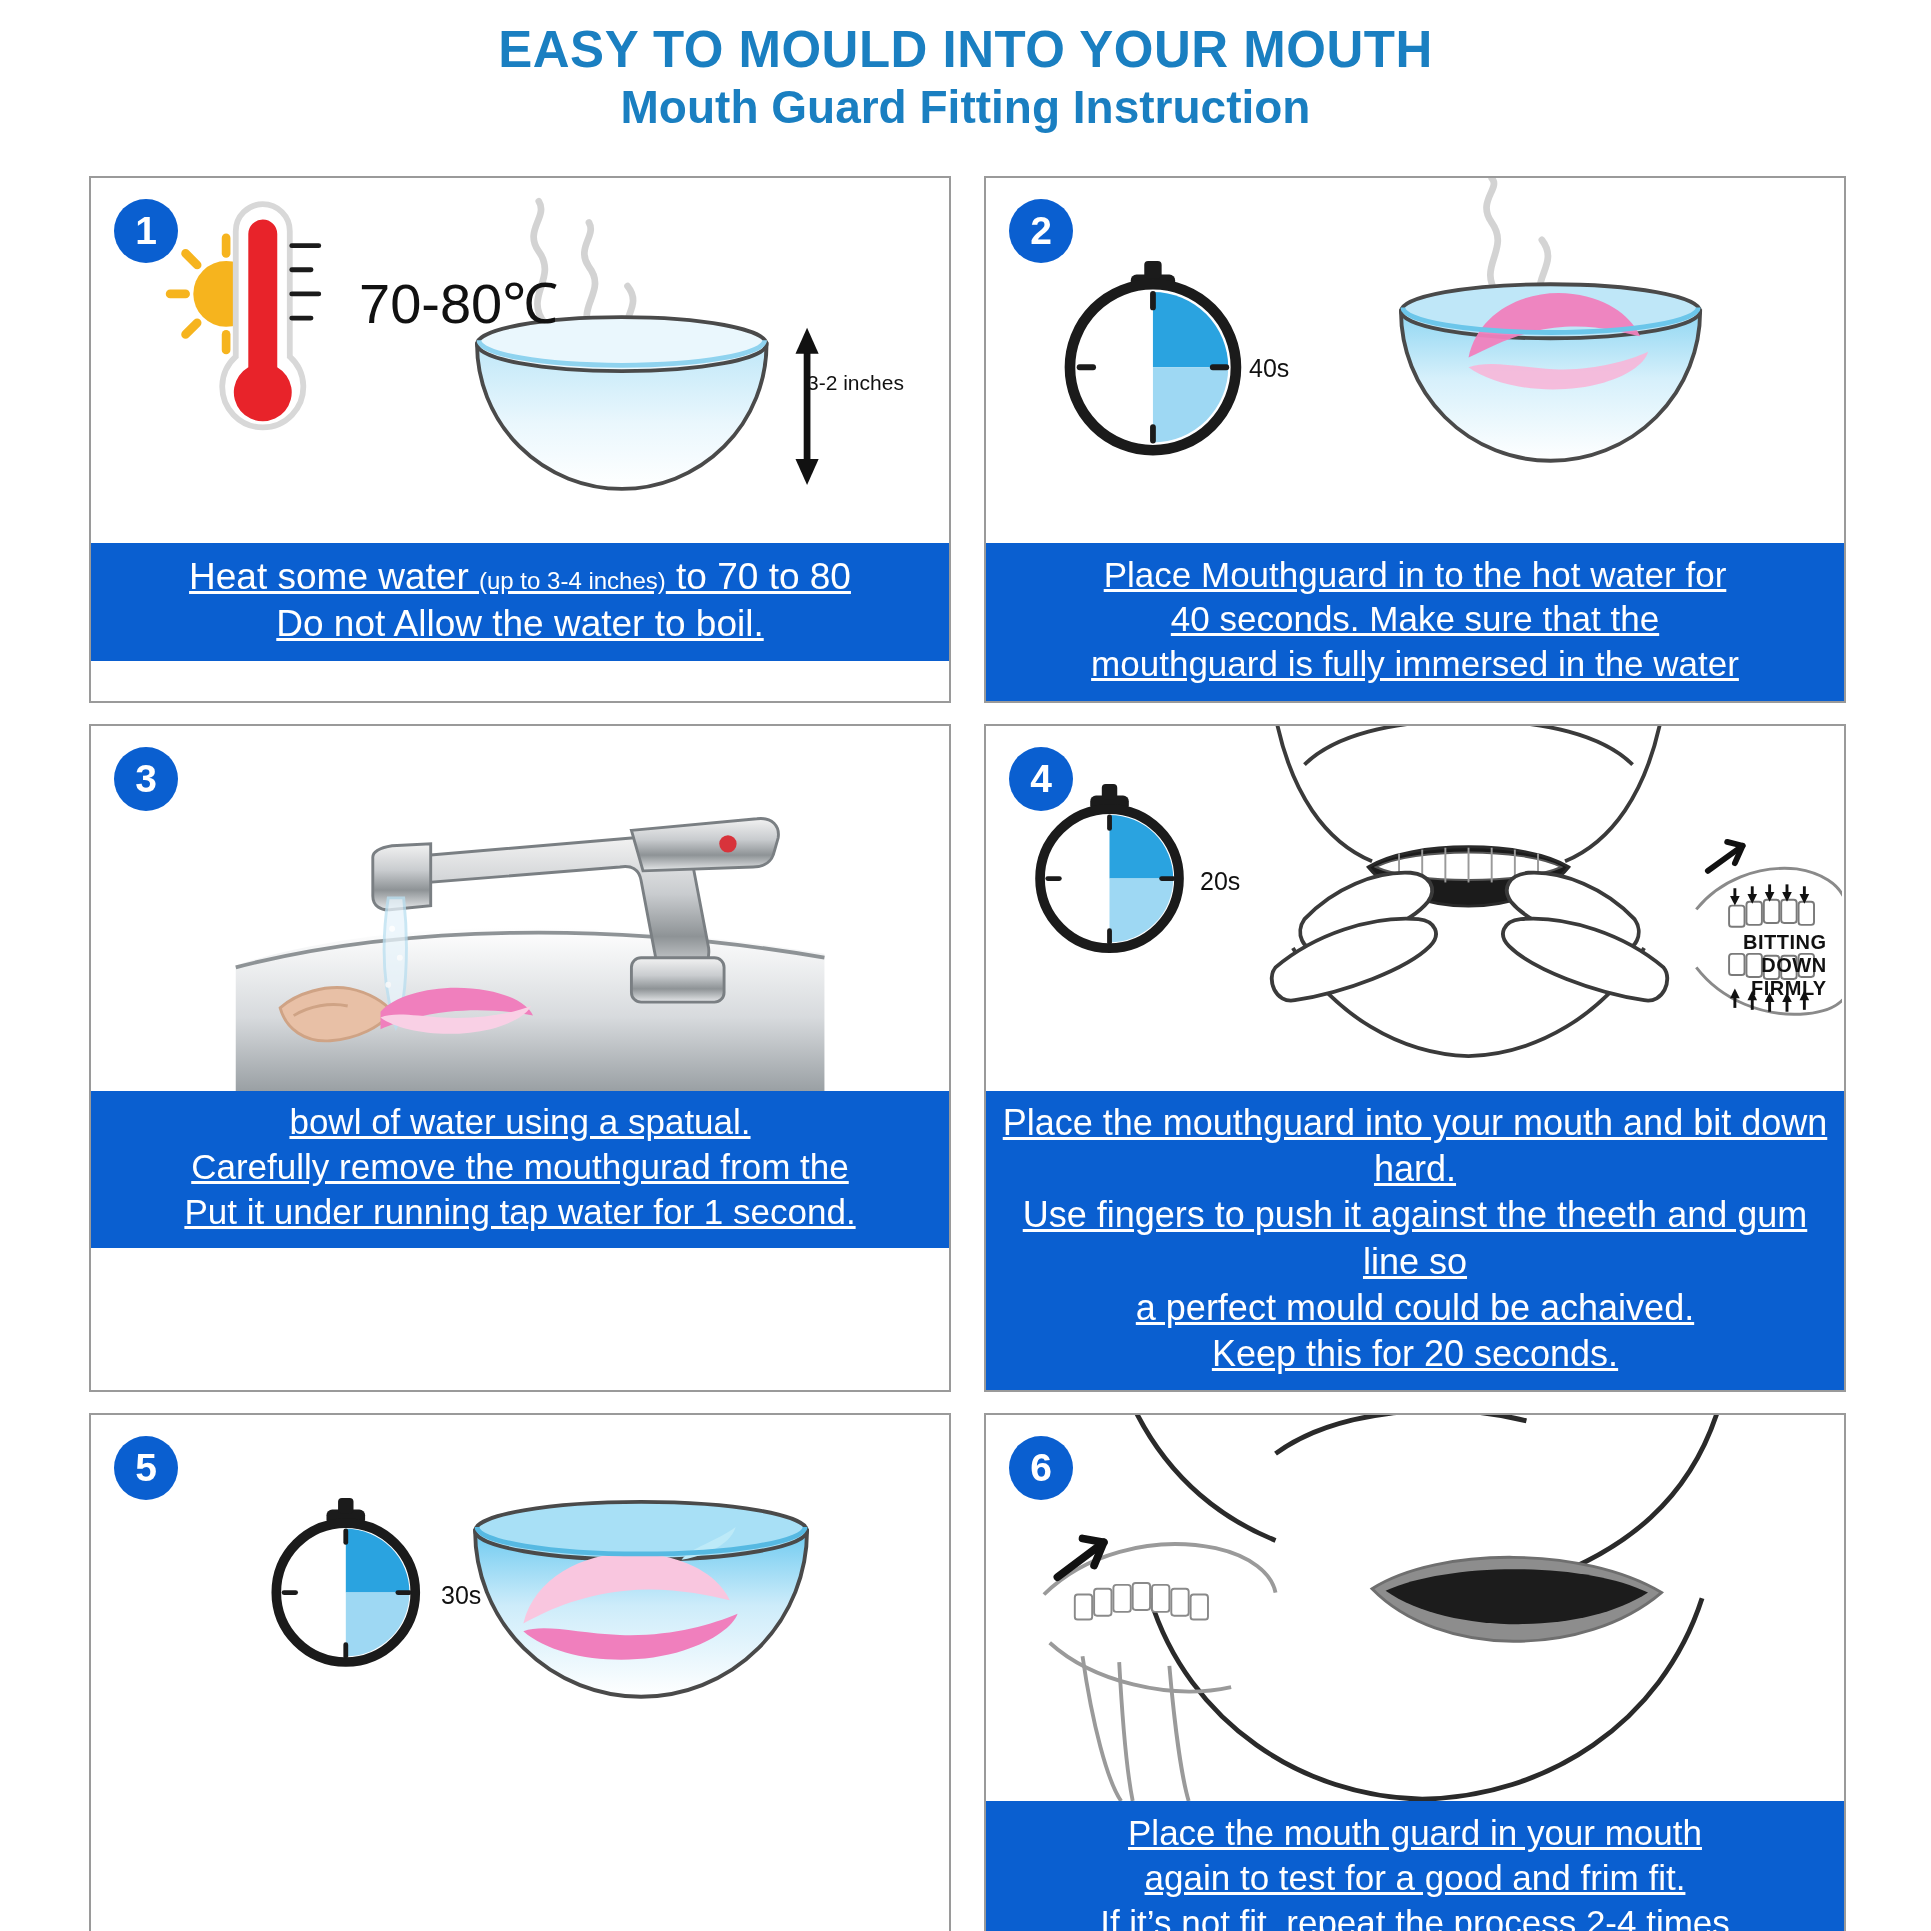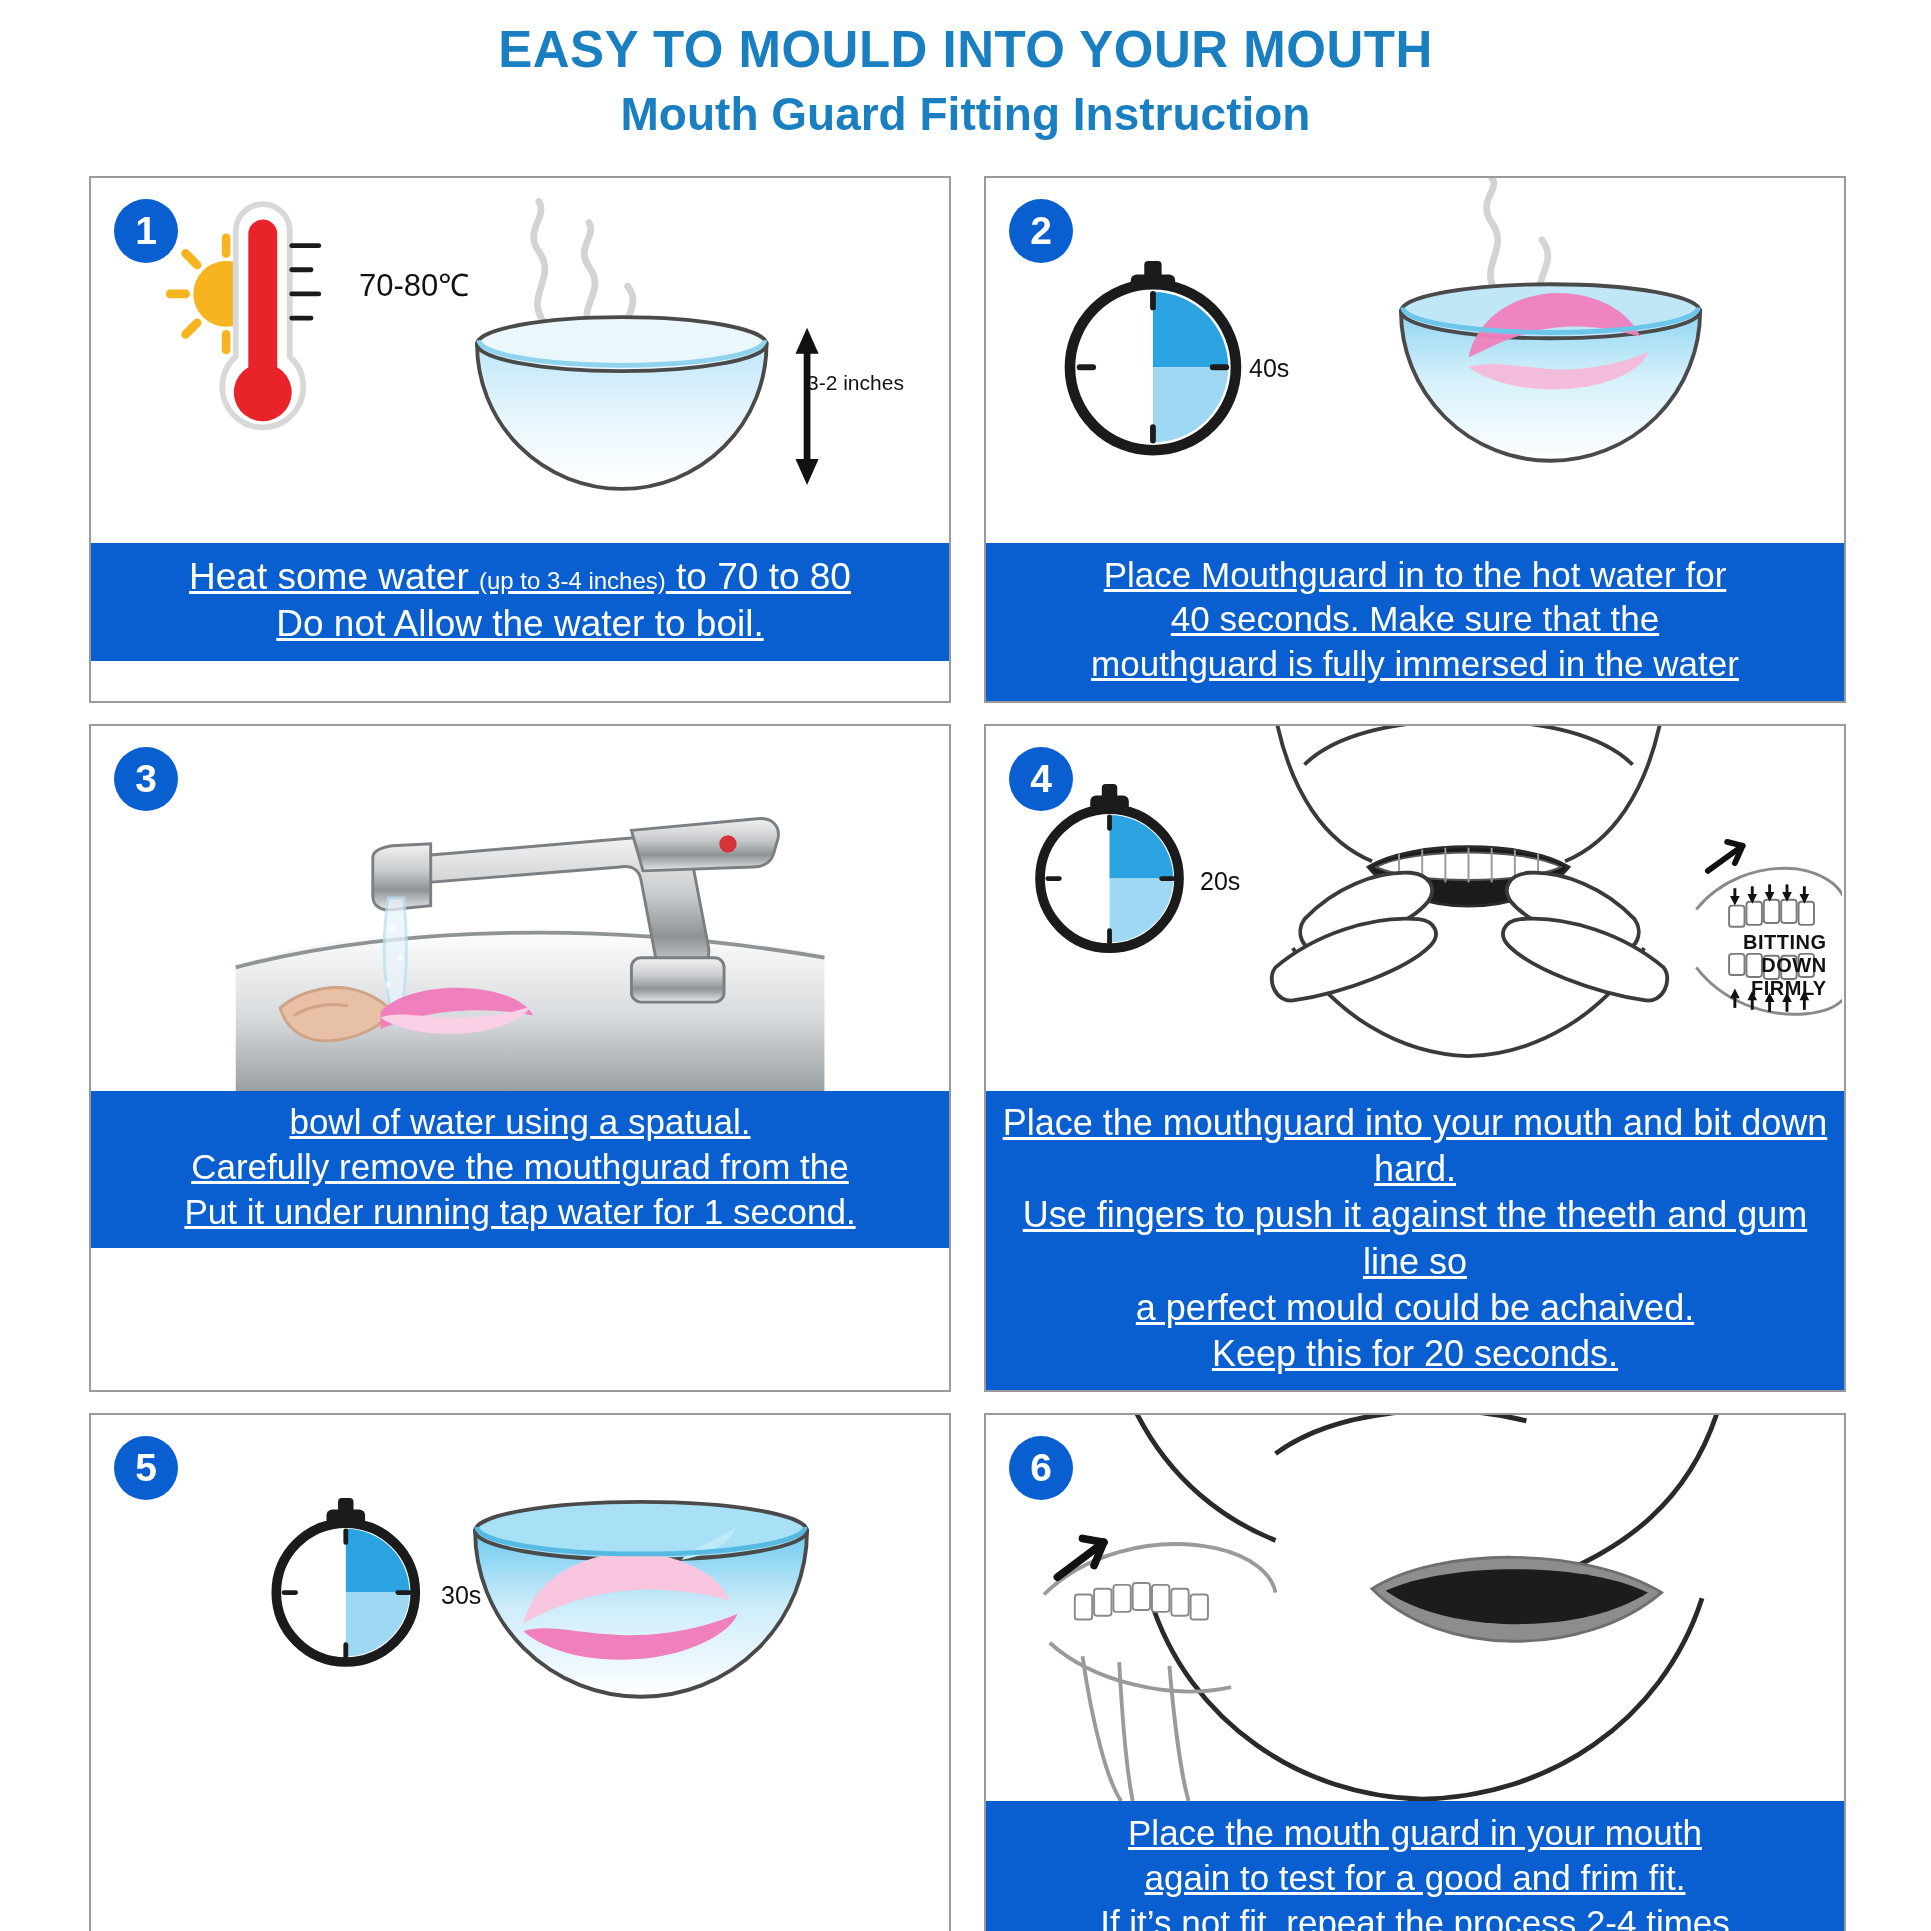--- a/index.html
+++ b/index.html
@@ -30,21 +30,21 @@
     font-weight: bold;
     color: #1a7fc1;
     letter-spacing: 0.5px;
     line-height: 1.12;
   }
   .header .line2 {
     font-size: 46px;
     font-weight: bold;
     color: #1a7fc1;
     line-height: 1.2;
-    margin-top: 9px;
+    margin-top: 2px;
   }
   
   .grid {
     position: absolute;
     top: 176px;
     left: 89px;
     width: 1757px;
     display: flex;
     flex-wrap: wrap;
     gap: 21px 33px;
@@ -103,21 +103,21 @@
   .p5 .panel-art, .p6 .panel-art { height: 386px; }
 
   
   svg { display: block; }
   .art-svg { position: absolute; top: 0; left: 0; }
 
   .temp-label {
     position: absolute;
     left: 268px;
     top: 85px;
-    font-size: 31px;
+    font-size: 56px;
     color: #111111;
     font-family: "Liberation Sans", sans-serif;
   }
   .inch-label {
     position: absolute;
     left: 716px;
     top: 193px;
     font-size: 21px;
     color: #111;
   }

